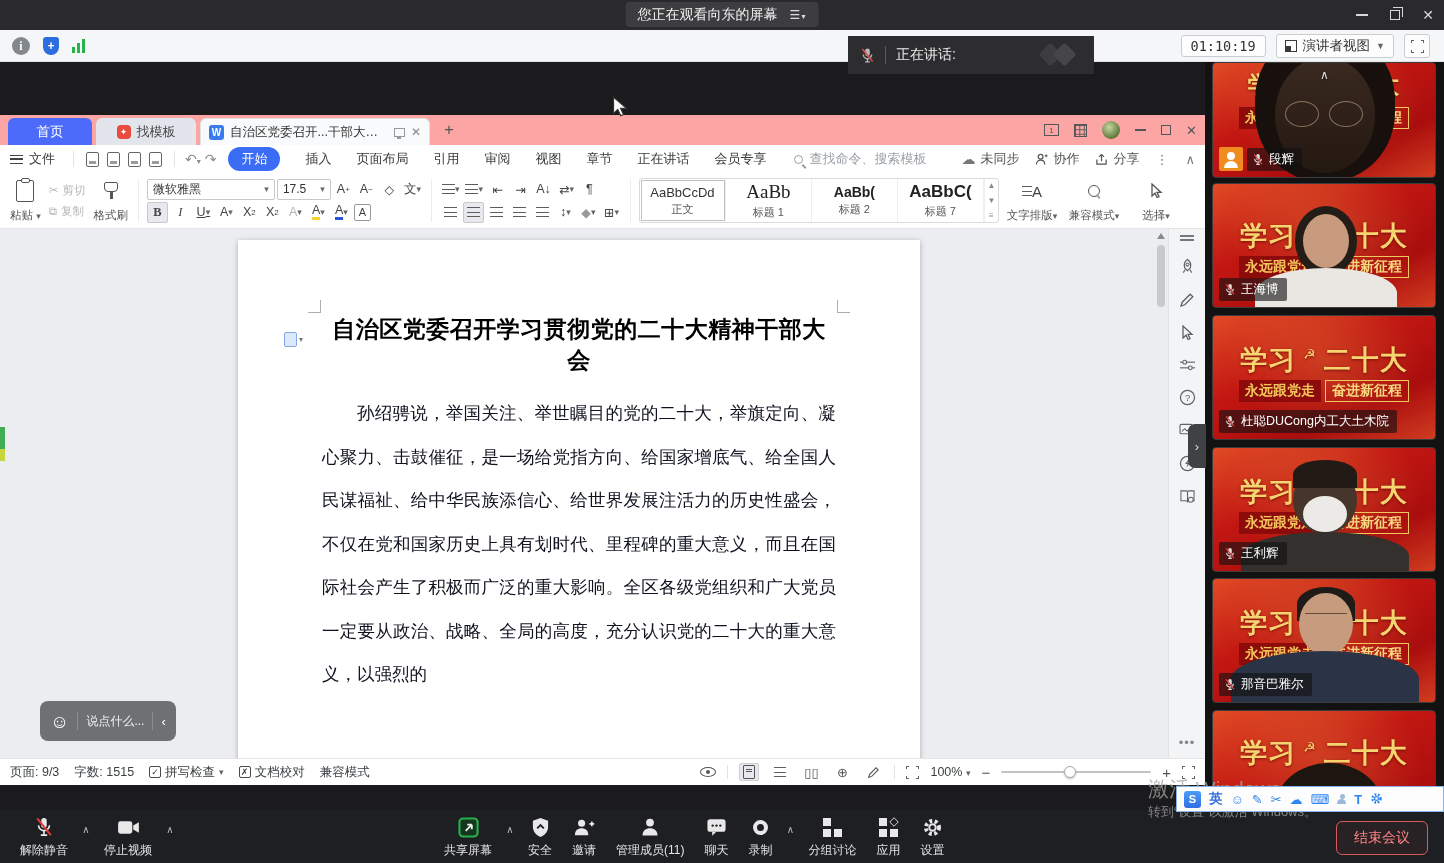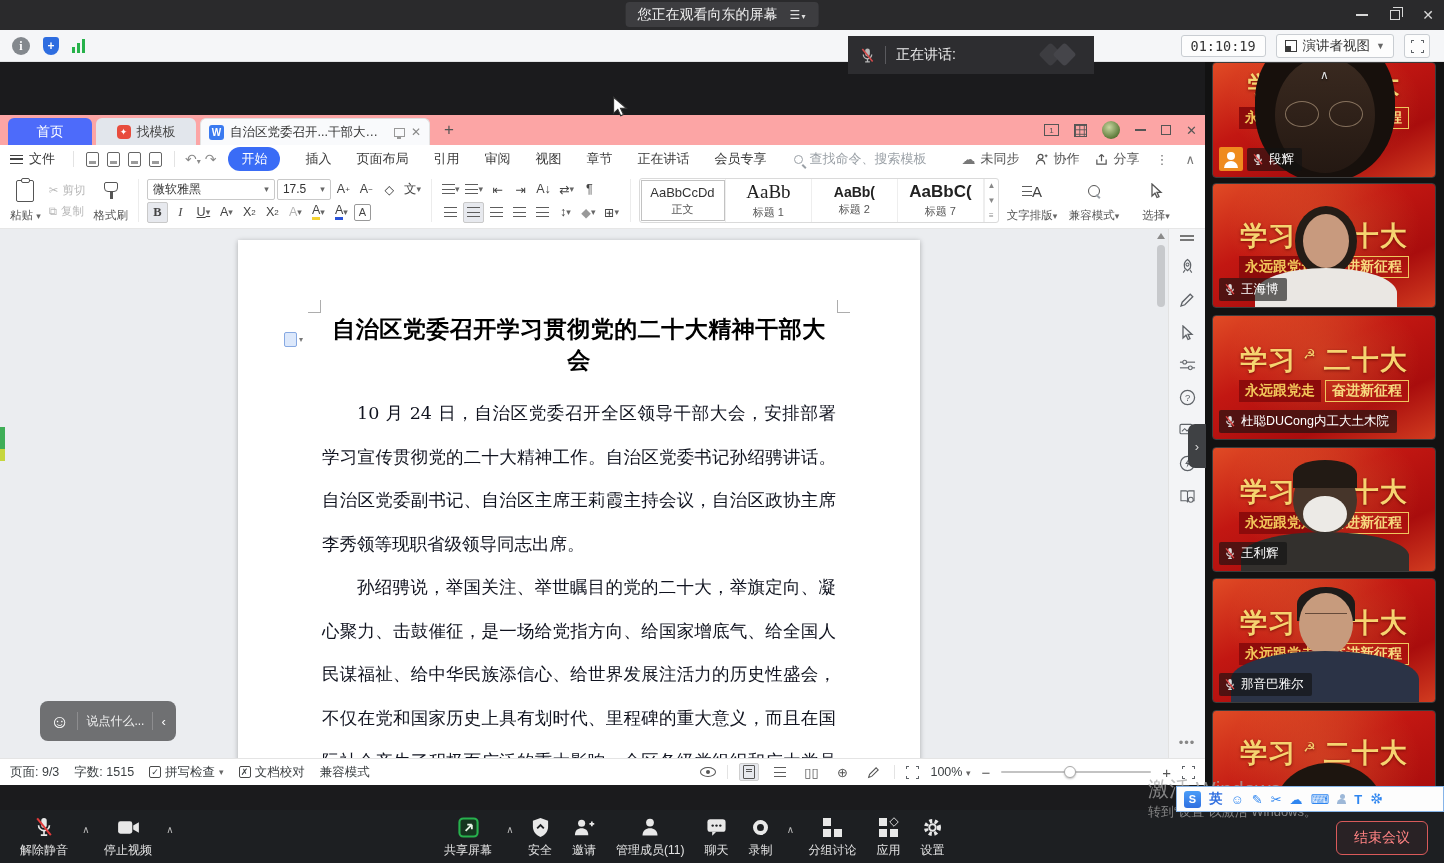--- a/index.html
+++ b/index.html
@@ -526,21 +526,20 @@
 
       <div class="docarea">
         <div class="page">
           <span class="cropmark cm-tl"></span>
           <span class="cropmark cm-tr"></span>
           <span class="paste-opt">
               <span class="po"></span>
               <span class="pc">▾</span>
             </span>
           <h1 class="doc-title">自治区党委召开学习贯彻党的二十大精神干部大会</h1>
-          <p class="doc-p">10 月 24 日，自治区党委召开全区领导干部大会，安排部署学习宣传贯彻党的二十大精神工作。自治区党委书记孙绍骋讲话。自治区党委副书记、自治区主席王莉霞主持会议，自治区政协主席李秀领等现职省级领导同志出席。</p>
           <p class="doc-p">孙绍骋说，举国关注、举世瞩目的党的二十大，举旗定向、凝心聚力、击鼓催征，是一场给党指方向、给国家增底气、给全国人民谋福祉、给中华民族添信心、给世界发展注活力的历史性盛会，不仅在党和国家历史上具有划时代、里程碑的重大意义，而且在国际社会产生了积极而广泛的重大影响。全区各级党组织和广大党员一定要从政治、战略、全局的高度，充分认识党的二十大的重大意义，以强烈的</p>
         </div>
         <div class="vscroll">
           <div class="vs-up"></div>
           <div class="vs-thumb"></div>
         </div>
       </div>
 
       <div class="rail">
         <span class="rl-lines"></span>

